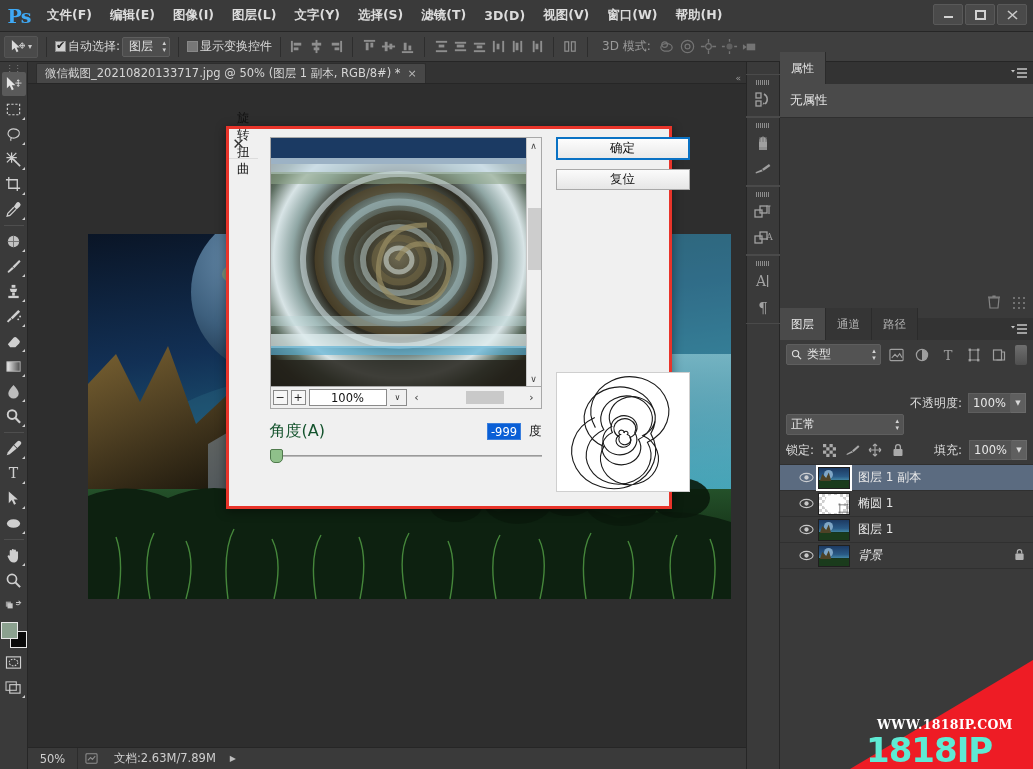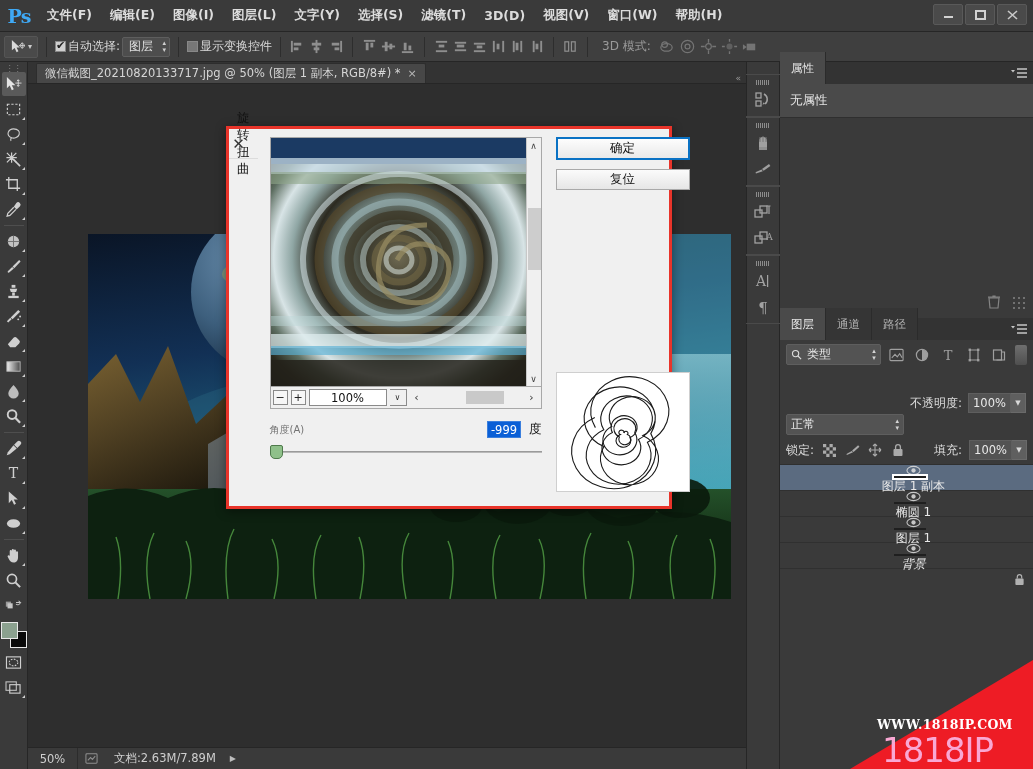--- a/index.html
+++ b/index.html
@@ -163,21 +163,20 @@
   .numdrop{ width:15px; height:20px; background:#5f5f5f; border:1px solid #6a6a6a; border-left:none;
     display:flex; align-items:center; justify-content:center; font-size:7px; color:#d8d8d8;}
   .lock-row{ display:flex; align-items:center; gap:7px; padding:2px 6px 4px; }
   .lock-ic{ width:16px; height:16px; display:flex; align-items:center; justify-content:center; opacity:.78;}
   .divline{ height:1px; background:#2f2f2f; }
 
   .layer-list{ background:#3a3a3a; }
   .layer{
     display:flex; align-items:center; height:26px; border-bottom:1px solid #303030; padding-left:14px;
     position:relative;
-    flex-direction:column;
   }
   .layer.selected{ background:#5b6b80; }
   .eye{ width:24px; display:flex; align-items:center; justify-content:center; opacity:.85;}
   .thumb{
     width:32px; height:22px; border:1px solid #1f1f1f; margin-right:8px; overflow:hidden; position:relative;
     background:#132033;
   }
   .layer.selected .thumb{ outline:2px solid #ffffff; outline-offset:0px;}
   .lname{ font-size:12px; color:#e8e8e8; }
   .lname.bg{ font-style:italic; }
@@ -219,21 +218,21 @@
      align-items:center; justify-content:center; font-size:11px; color:#222; line-height:1;}
   .zoomfield{ width:78px; height:17px; background:#fff; border:1px solid #8a8a8a; display:flex;
      align-items:center; justify-content:center; font-size:11.5px; color:#111;}
   .zoomdrop{ width:17px; height:17px; border:1px solid #8a8a8a; border-left:none; background:#f0f0f0;
      display:flex; align-items:center; justify-content:center; font-size:8px; color:#333;}
   .hscroll{ flex:1; height:17px; display:flex; align-items:center; position:relative; }
   .hs-left,.hs-right{ width:14px; text-align:center; font-size:11px; color:#333;}
   .hs-track{ flex:1; height:15px; position:relative;}
   .hs-thumb{ position:absolute; left:42%; top:1px; width:38px; height:13px; background:#c9c9c9;}
   .angle-row{ display:flex; align-items:center; margin-top:12px; width:272px; }
-  .angle-label{ font-size:10px; color:#737373; }
+  .angle-label{ font-size:16px; color:#14532d; }
   .angle-val{
     margin-left:auto; width:34px; height:17px; background:#0a5fd6; color:#fff; border:1px solid #3b7fdd;
     display:flex; align-items:center; justify-content:center; font-size:11.5px;
   }
   .angle-unit{ font-size:12.5px; color:#111; margin-left:8px; }
   .slider{ width:272px; margin-top:7px; height:14px; position:relative;}
   .slider-track{ position:absolute; left:6px; right:0; top:6px; height:2px; background:#b9b9b9; border-top:1px solid #9a9a9a;}
   .slider-knob{ position:absolute; left:0px; top:0px; width:13px; height:14px; background:#8fc08a;
      border:1px solid #4f7a4c; border-radius:2px 2px 5px 5px; }
   .dlg-right{ width:148px; padding-left:14px; display:flex; flex-direction:column; }
@@ -241,21 +240,21 @@
     height:21px; border:1px solid #a9a9a9; background:linear-gradient(#fbfbfb,#e6e6e6);
     font-size:12.5px; color:#111; display:flex; align-items:center; justify-content:center; margin-bottom:9px;
   }
   .dlg-btn.primary{ border:2px solid #0a72c4; background:linear-gradient(#fdfdfd,#e9e9e9); height:23px;}
   .spiral-box{ margin-top:auto; margin-bottom:14px; width:134px; height:120px; background:#fff; border:1px solid #cfcfcf;}
 
   
   .watermark{ position:absolute; right:0; bottom:0; width:183px; height:109px; z-index:60; pointer-events:none;}
   .wm-text-small{ position:absolute; left:27px; bottom:37px; color:#fff; font-size:12.5px; font-weight:bold;
      font-family:"DejaVu Serif","Liberation Serif",serif; letter-spacing:.3px;}
-  .wm-text-big{ position:absolute; left:32px; bottom:2px; color:#f9a8d4; font-size:34px; font-weight:normal;
+  .wm-text-big{ position:absolute; left:16px; bottom:2px; color:#5eead4; font-size:34px; font-weight:bold;
      font-family:"DejaVu Sans","Liberation Sans",sans-serif; letter-spacing:-1px; line-height:1;}
 </style>
 </head>
 <body>
 
 <div class="app">
 
   <div class="titlebar">
     <div class="ps-logo">Ps</div>
     <div class="menubar">

